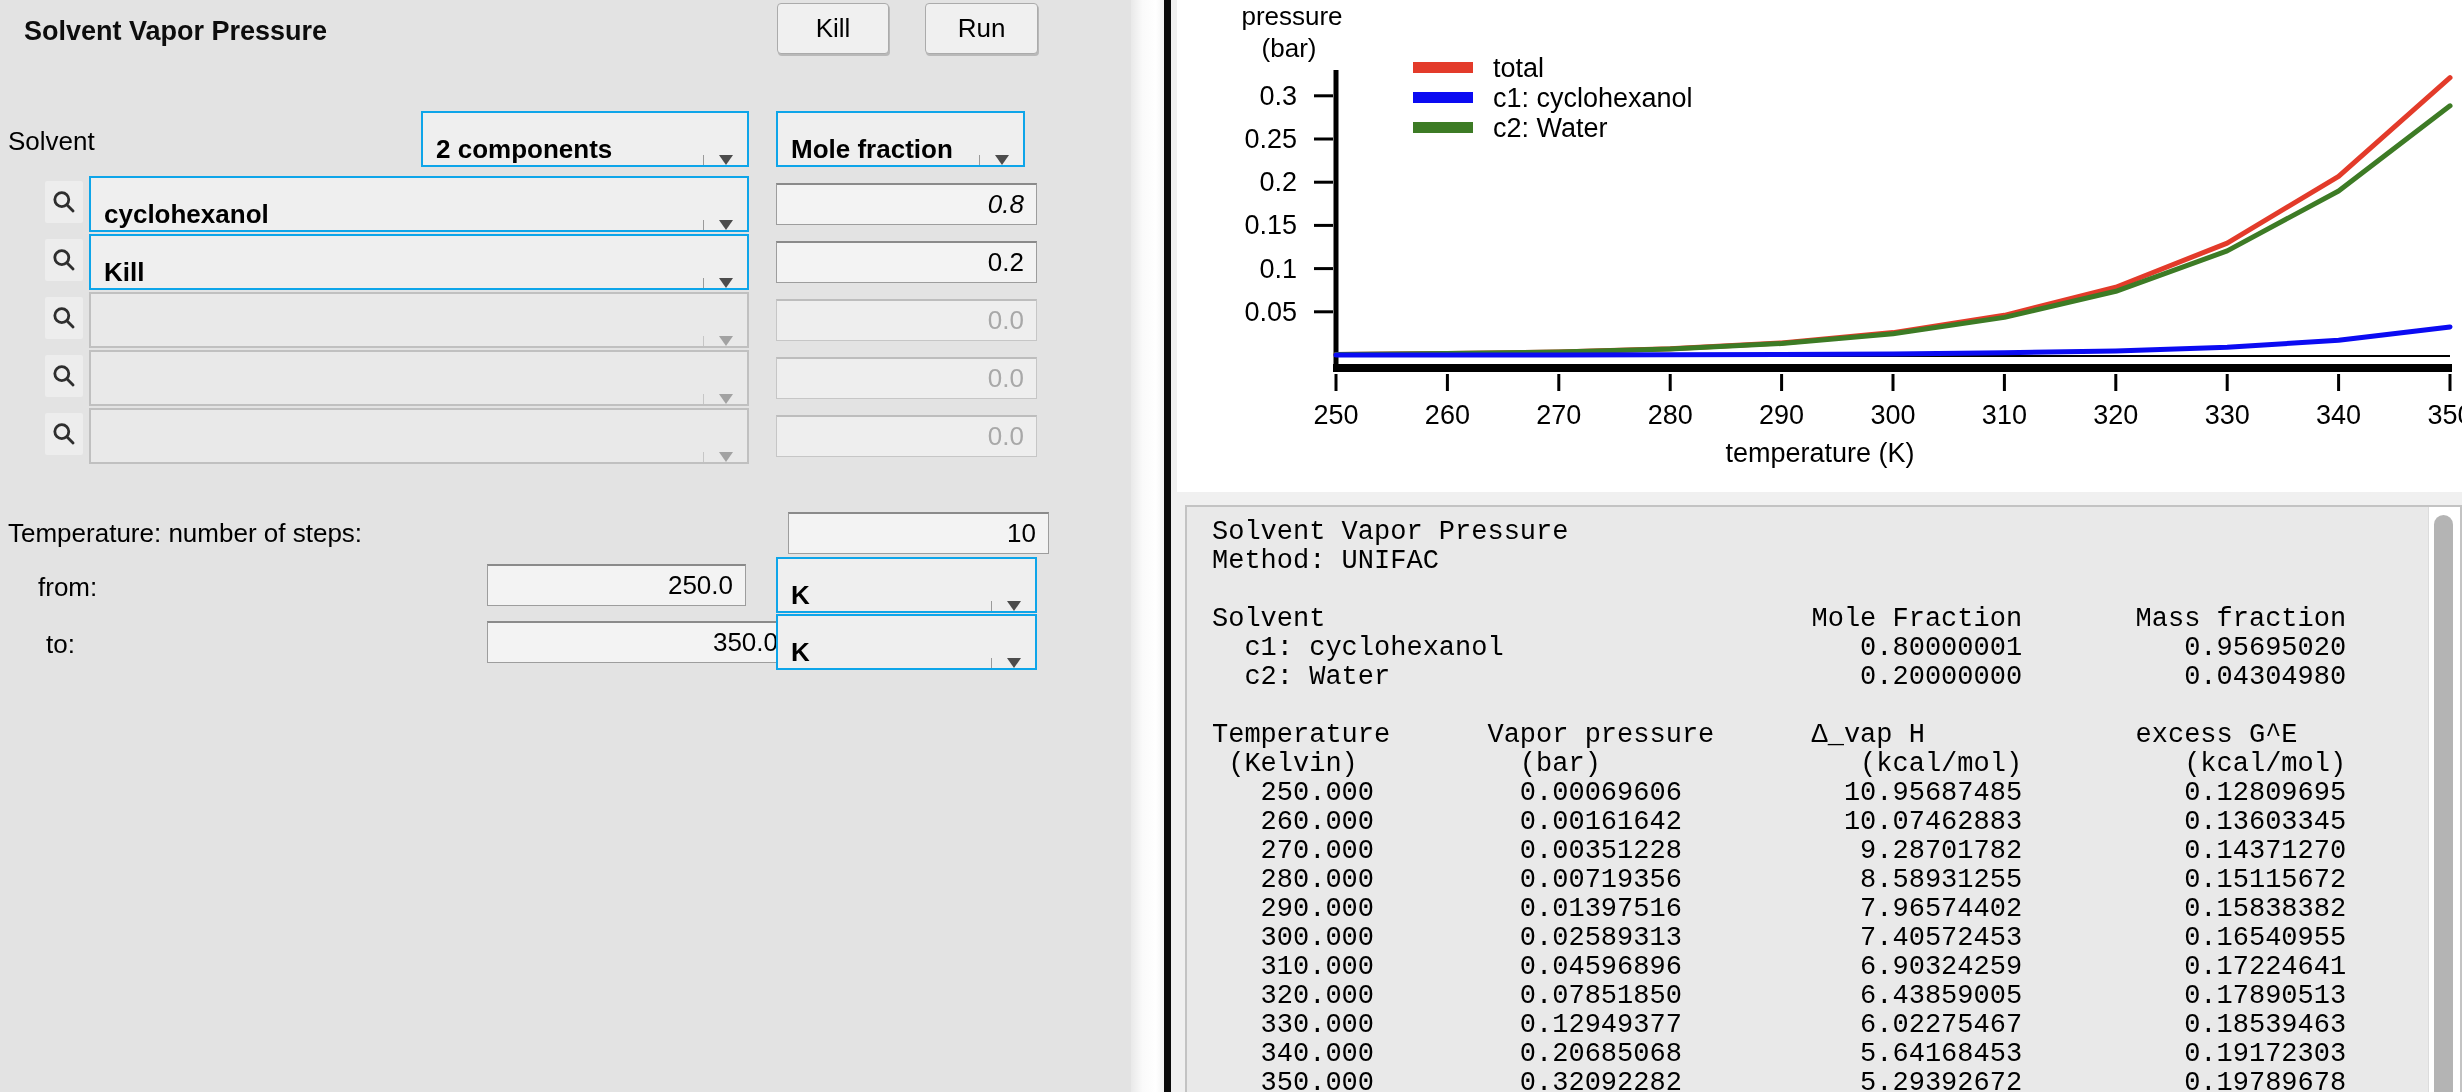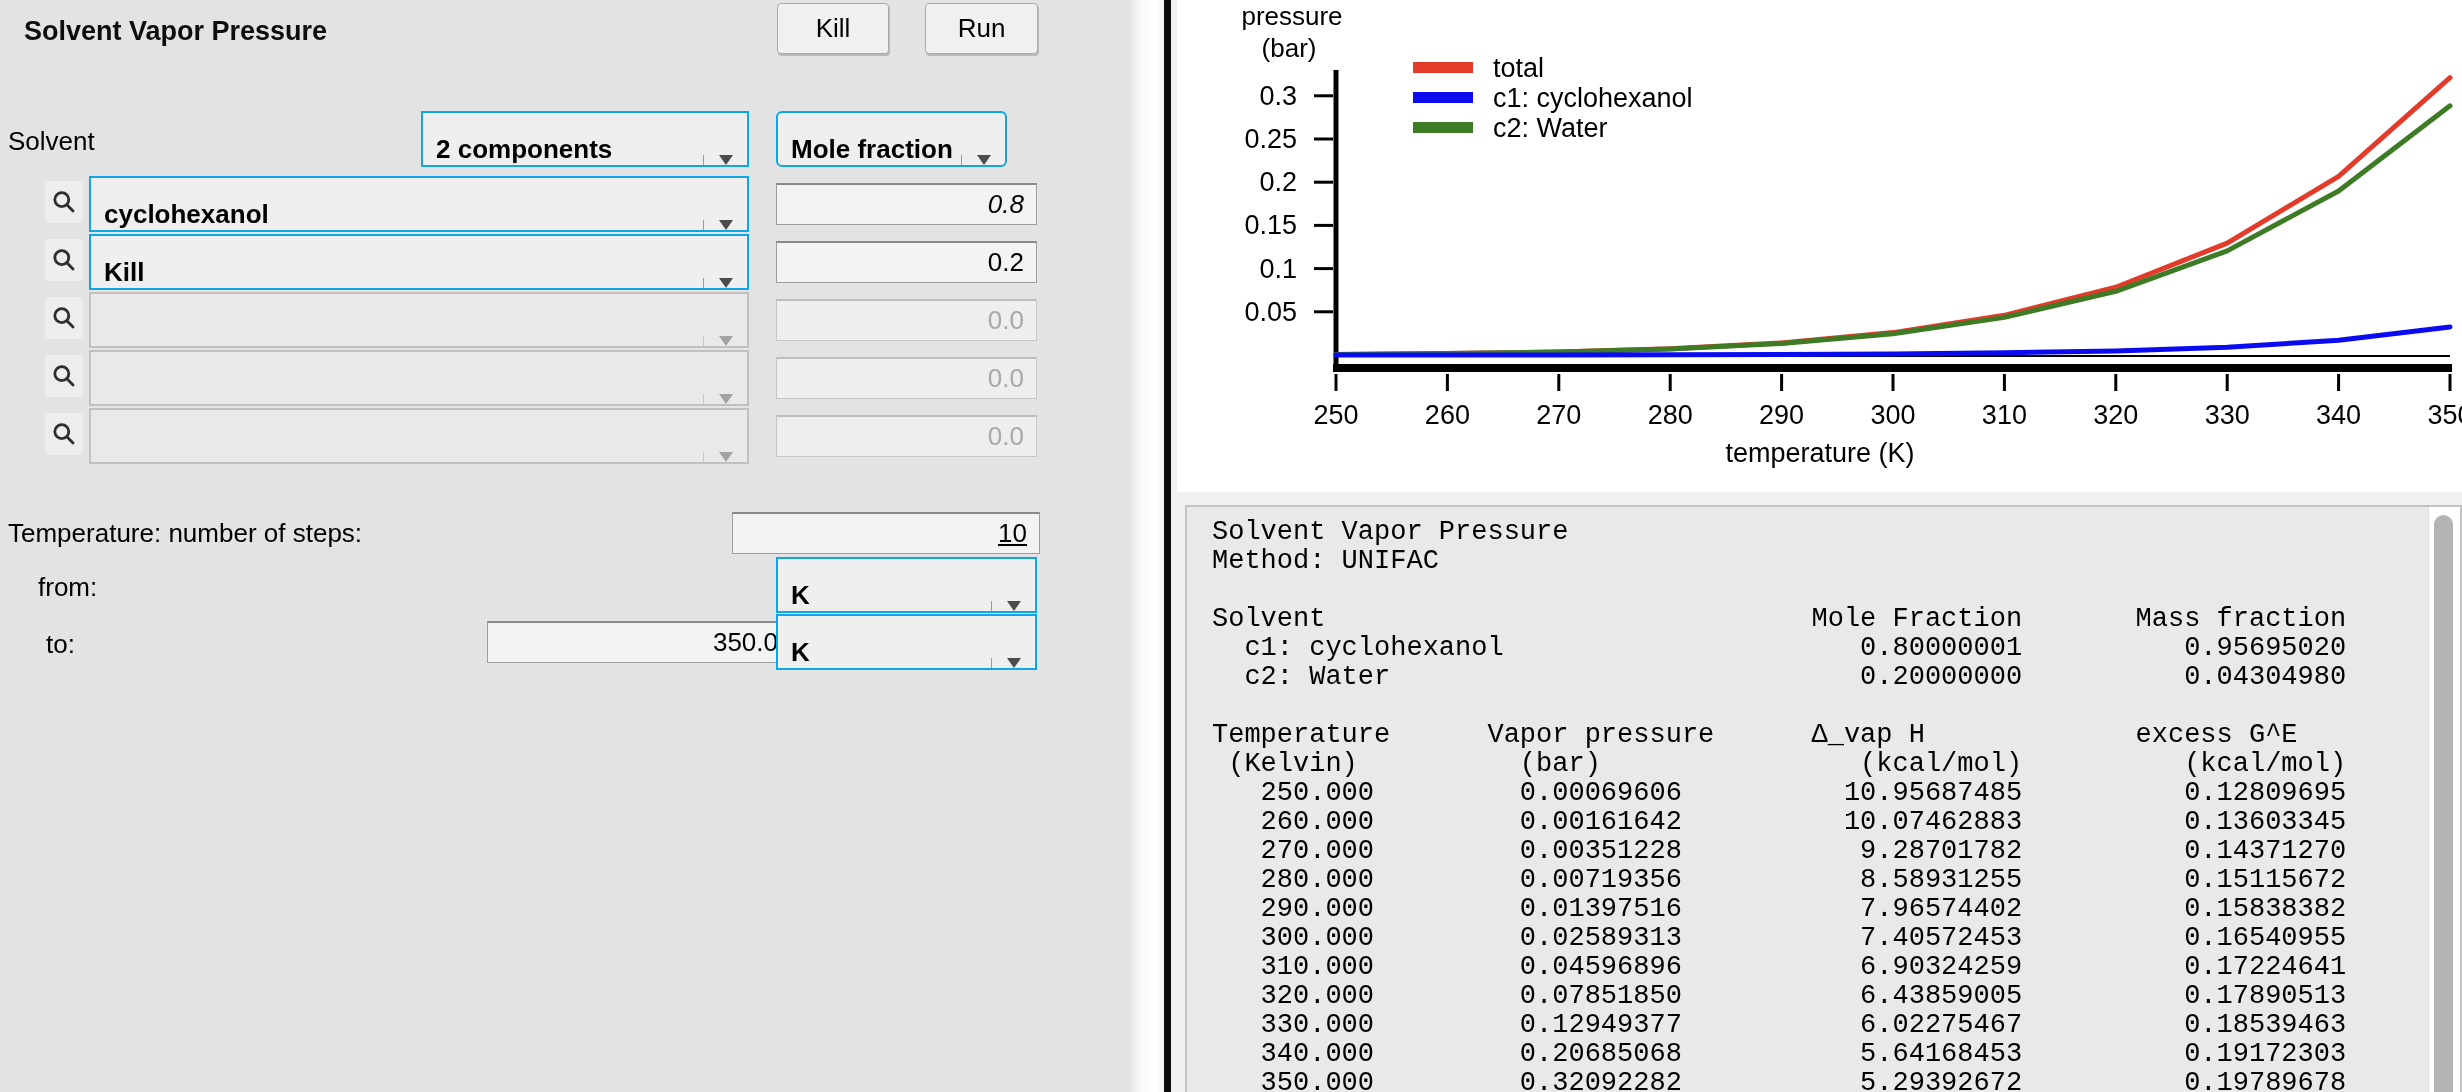--- a/index.html
+++ b/index.html
@@ -30,32 +30,32 @@
     display:flex;align-items:flex-end;font-weight:bold;
   }
   .combo .ctext{flex:1;display:flex;align-items:center;padding-left:13px;font-size:26px;white-space:nowrap;overflow:hidden;}
   .combo .azone{width:43px;border-left:1px solid #9a9a9a;display:flex;align-items:center;justify-content:center;}
   .tri{width:0;height:0;border-left:7px solid transparent;border-right:7px solid transparent;border-top:10px solid #4c4c4c;}
   .combo.dis{border-color:#c0c0c0;background:#e9e9e9;}
   .combo.dis .ctext{color:#9f9f9f;}
   .combo.dis .azone{border-left-color:#c6c6c6;}
   .combo.dis .tri{border-top-color:#a2a2a2;}
   #components-combo{left:421px;top:111px;width:328px;}
-  #fracmode-combo{left:776px;top:111px;width:231px;border-radius:6px;}
+  #fracmode-combo{left:776px;top:111px;width:249px;}
   #from-unit{left:776px;top:557px;width:261px;}
   #to-unit{left:776px;top:614px;width:261px;}
   
   .finput{
     position:absolute;box-sizing:border-box;height:42px;
     background:#f3f3f3;border:1px solid #9d9d9d;border-top:2px solid #8a8a8a;
     font-family:"Liberation Sans",sans-serif;font-size:26px;color:#000;
     text-align:right;padding-right:12px;outline:none;
   }
   .finput.dis{color:#a8a8a8;border-color:#c6c6c6;border-top-color:#bdbdbd;background:#eeeeee;}
-  #steps-input{left:732px;top:512px;width:308px;text-decoration:underline;}
+  #steps-input{left:788px;top:512px;width:261px;}
   #from-input{left:487px;top:564px;width:259px;}
   #to-input{left:487px;top:621px;width:304px;}
   
   .search-btn{
     position:absolute;left:45px;width:38px;height:42px;border:none;border-radius:2px;
     background:#ededed;display:flex;align-items:center;justify-content:center;cursor:pointer;padding:0;
   }
   .srow .combo{left:89px;width:660px;}
   .srow .finput{left:776px;width:261px;}
   
@@ -184,20 +184,21 @@
             </span>
           </div>
           <input class="finput dis" style="top: 415px;" value="0.0">
         </div>
       </div>
 
     <div id="steps-label" class="lbl">Temperature: number of steps:</div>
     <input id="steps-input" class="finput" value="10" style="">
 
     <div id="from-label" class="lbl">from:</div>
+    <input id="from-input" class="finput" value="250.0" style="">
     <div class="combo" id="from-unit">
       <span class="ctext">K</span>
       <span class="azone">
           <span class="tri"></span>
         </span>
     </div>
 
     <div id="to-label" class="lbl">to:</div>
     <input id="to-input" class="finput" value="350.0" style="">
     <div class="combo" id="to-unit">

